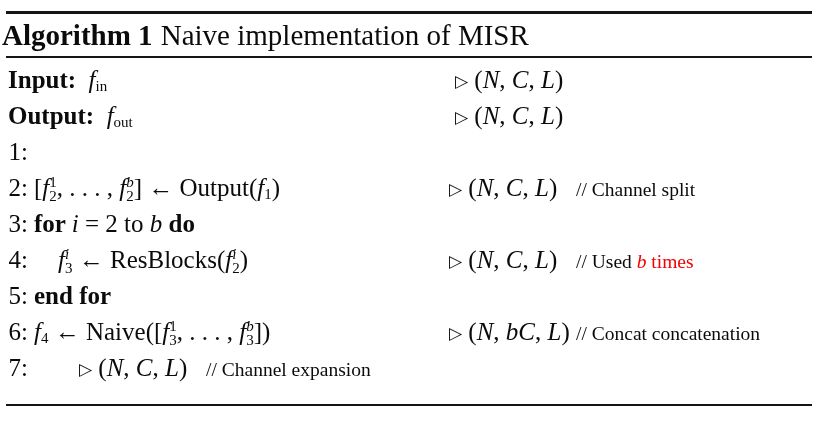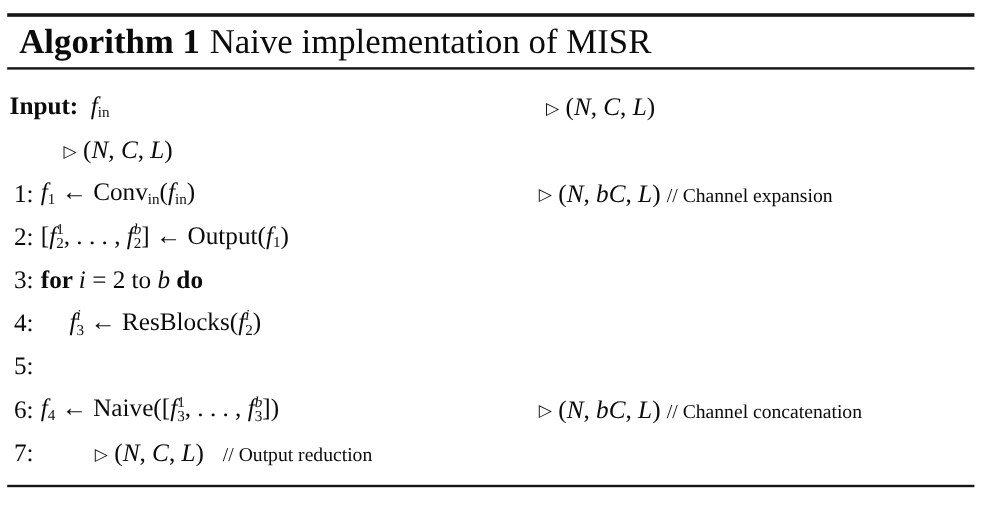--- a/index.html
+++ b/index.html
@@ -3,25 +3,25 @@
 <meta charset="utf-8">
 <style>
   :root { --red:#f40000; --ink:#0b0b0b; --rule:#151515; --bg:#ffffff; }
   * { margin:0; padding:0; box-sizing:border-box; }
   body { background:#fff; font-family:"Liberation Serif","DejaVu Serif",serif; color:var(--ink); }
   .page { position:relative; width:818px; height:423px; background:var(--bg); overflow:hidden; }
   .rule { position:absolute; left:6px; right:6px; background:var(--rule); }
   #rule-top    { top:11px;  height:3px; }
   #rule-mid    { top:56px;  height:2px; }
   #rule-bottom { top:404px; height:2px; }
-  .title { position:absolute; top:19px; left:16px; font-size:29px; white-space:nowrap; }
+  .title { position:absolute; top:19px; left:2px; font-size:29px; white-space:nowrap; }
   .title .bf { font-weight:bold; }
   .title-rest { margin-left:0.28em; }
   .rows { position:absolute; top:66px; left:8px; right:2px; }
-  .row { display:flex; align-items:flex-end; height:36px; font-size:21px; }
+  .row { display:flex; align-items:flex-start; height:36px; font-size:25px; }
   .num { flex:0 0 26px; text-align:right; padding-right:6px; white-space:pre; }
   .code { flex:0 0 370px; white-space:pre; overflow:visible; }
   .comment { flex:1 1 auto; white-space:pre;padding-left:45px; }
   .row.io .code { flex:0 0 402px; }
   .row.indent .code { padding-left:24px; }
   
   .bf { font-weight:bold; }
   .it { font-style:italic; }
   .sb { font-size:60%; vertical-align:-0.22em; }
   .cm { font-size:78%; }
@@ -43,49 +43,51 @@
   <div class="rule" id="rule-mid"></div>
 
   <div class="rows">
     <div class="row io">
 
       <span class="code"><span class="bf">Input:</span><span>  </span><span class="it">f</span><span class="sb">in</span></span>
       <span class="comment"><span class="tri">▷</span><span> (</span><span class="it">N</span><span>, </span><span class="it">C</span><span>, </span><span class="it">L</span><span>)</span></span>
     </div>
     <div class="row io">
 
+      <span class="code"><span class="bf">Output:</span><span>  </span><span class="it">f</span><span class="sb">out</span></span>
       <span class="comment"><span class="tri">▷</span><span> (</span><span class="it">N</span><span>, </span><span class="it">C</span><span>, </span><span class="it">L</span><span>)</span></span>
     </div>
     <div class="row">
       <span class="num">1:</span>
-      <span class="code"><span class="it">f</span><span class="sb">1</span><span> ← Conv</span><span class="sb">in</span><span>(</span><span class="it">f</span><span class="sb">in</span><span>)</span></span>
-      <span class="comment"><span class="tri">▷</span><span> (</span><span class="it">N</span><span>, </span><span class="it">b</span><span class="it">C</span><span>, </span><span class="it">L</span><span>) </span><span class="cm">// Channel expansion</span></span>
     </div>
     <div class="row">
       <span class="num">2:</span>
       <span class="code"><span>[</span><span class="it">f</span><span class="ss"><span class="up ">1</span><span class="dn ">2</span></span><span>, . . . , </span><span class="it">f</span><span class="ss"><span class="up it">b</span><span class="dn ">2</span></span><span>] ← Output(</span><span class="it">f</span><span class="sb">1</span><span>)</span></span>
+      <span class="comment"><span class="tri">▷</span><span> (</span><span class="it">N</span><span>, </span><span class="it">C</span><span>, </span><span class="it">L</span><span>)   </span><span class="cm">// Channel split</span></span>
     </div>
     <div class="row">
       <span class="num">3:</span>
       <span class="code"><span class="bf">for </span><span class="it">i</span><span> = 2 to </span><span class="it">b</span><span> </span><span class="bf">do</span></span>
       <span class="comment"></span>
     </div>
     <div class="row indent">
       <span class="num">4:</span>
       <span class="code"><span class="it">f</span><span class="ss"><span class="up it">i</span><span class="dn ">3</span></span><span> ← ResBlocks(</span><span class="it">f</span><span class="ss"><span class="up it">i</span><span class="dn ">2</span></span><span>)</span></span>
+      <span class="comment"><span class="tri">▷</span><span> (</span><span class="it">N</span><span>, </span><span class="it">C</span><span>, </span><span class="it">L</span><span>)   </span><span class="cm">// Used </span><span class="cm it red">b</span><span class="cm red"> times</span></span>
     </div>
     <div class="row">
       <span class="num">5:</span>
+      <span class="code"><span class="bf">end for</span></span>
       <span class="comment"></span>
     </div>
     <div class="row">
       <span class="num">6:</span>
       <span class="code"><span class="it">f</span><span class="sb">4</span><span> ← Naive([</span><span class="it">f</span><span class="ss"><span class="up ">1</span><span class="dn ">3</span></span><span>, . . . , </span><span class="it">f</span><span class="ss"><span class="up it">b</span><span class="dn ">3</span></span><span>])</span></span>
-      <span class="comment"><span class="tri">▷</span><span> (</span><span class="it">N</span><span>, </span><span class="it">b</span><span class="it">C</span><span>, </span><span class="it">L</span><span>) </span><span class="cm">// Channel concatenation</span></span>
+      <span class="comment"><span class="tri">▷</span><span> (</span><span class="it">N</span><span>, </span><span class="it">b</span><span class="it">C</span><span>, </span><span class="it">L</span><span>) </span><span class="cm">// Concat concatenation</span></span>
     </div>
     <div class="row">
       <span class="num">7:</span>
-      <span class="comment"><span class="tri">▷</span><span> (</span><span class="it">N</span><span>, </span><span class="it">C</span><span>, </span><span class="it">L</span><span>)   </span><span class="cm">// Output reduction</span></span>
+      <span class="comment"><span class="tri">▷</span><span> (</span><span class="it">N</span><span>, </span><span class="it">C</span><span>, </span><span class="it">L</span><span>)   </span><span class="cm">// Channel expansion</span></span>
     </div>
   </div>
 
   <div class="rule" id="rule-bottom"></div>
 </div>
 
 </body></html>

